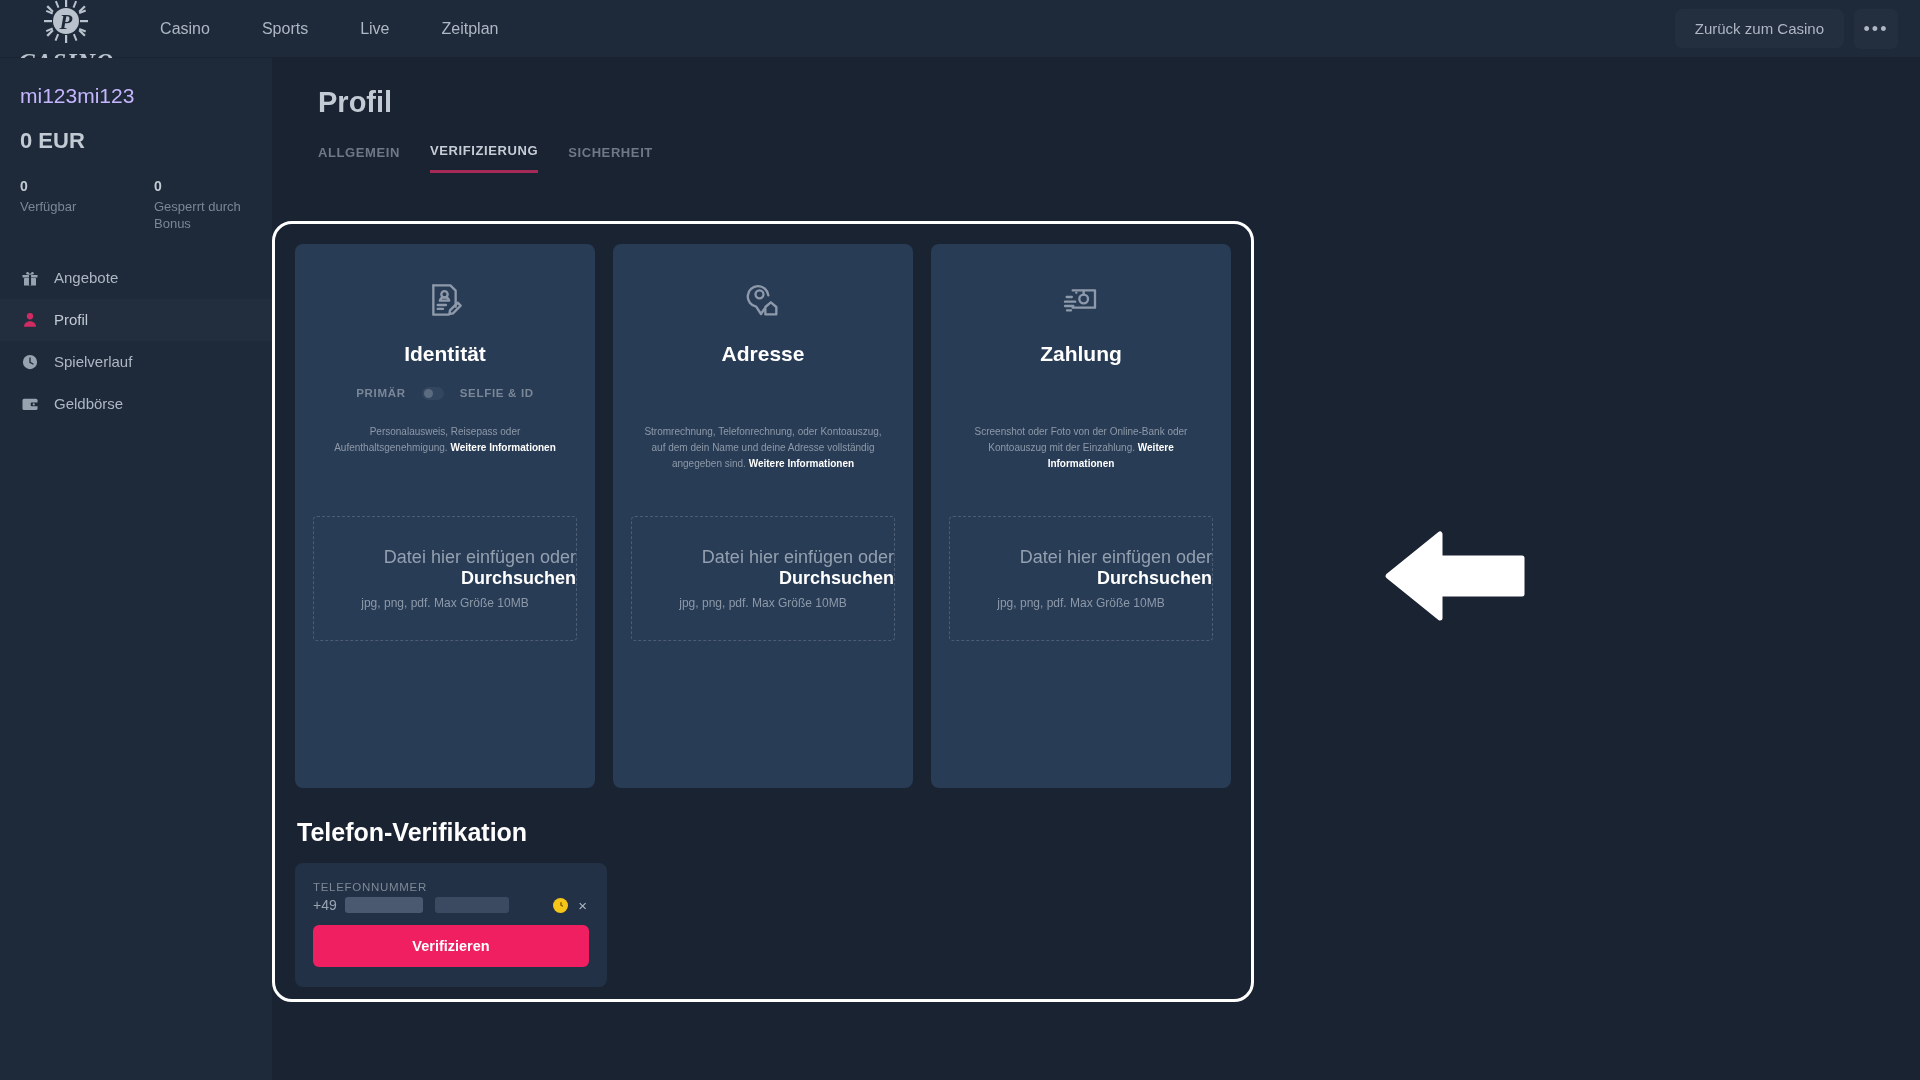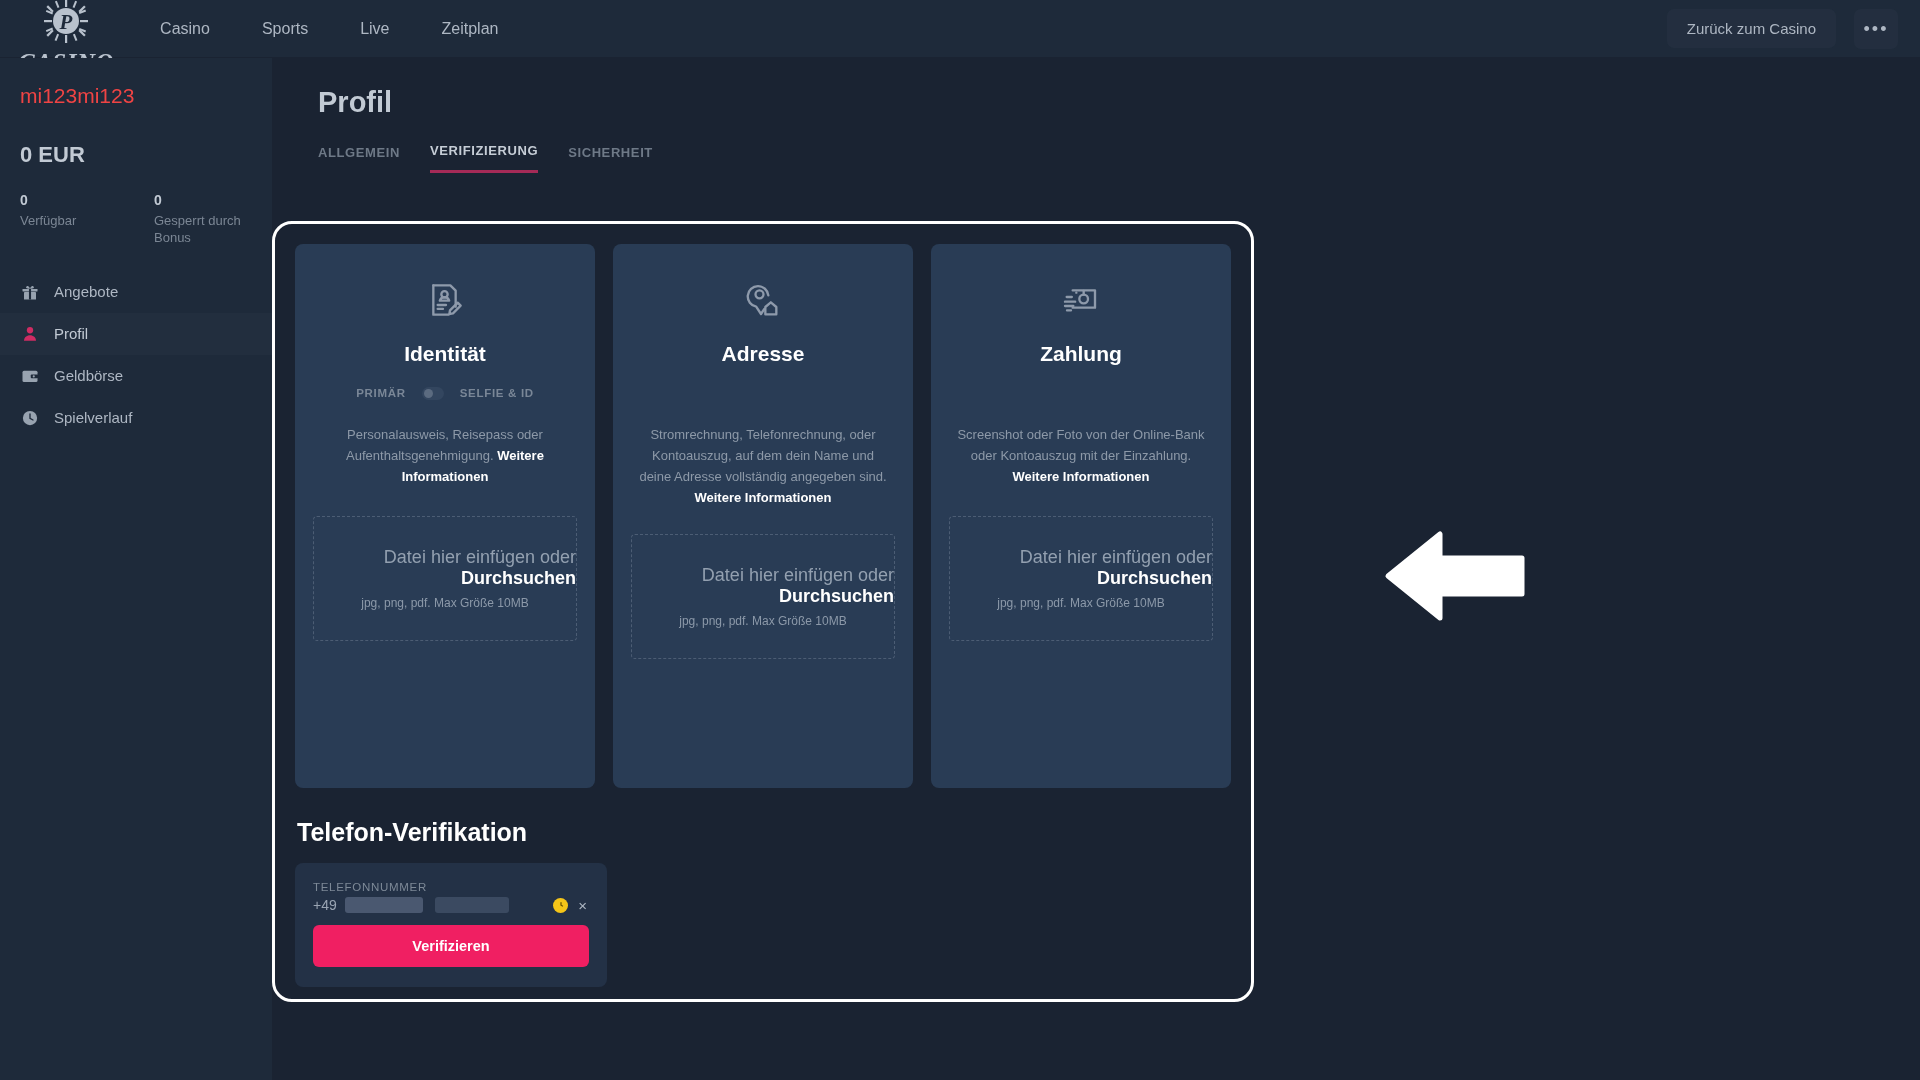--- a/index.html
+++ b/index.html
@@ -32,21 +32,21 @@
   .logo-sun { position: relative; width: 44px; height: 44px; display:inline-block; }
   .logo-tm { font-size: 8px; color:#9aa4b2; vertical-align: super; }
   .topnav { display: flex; align-items: center; height: 100%; }
   .topnav a {
     color: #aeb7c3;
     font-size: 16px;
     text-decoration: none;
     padding: 0 26px;
     line-height: 58px;
   }
-  .topbar-right { margin-left: auto; display:flex; align-items:flex-start; gap: 18px; }
+  .topbar-right { margin-left: auto; display:flex; align-items:flex-start; gap: 10px; }
   .btn-ghost {
     background: #26324399;
     color: #aeb7c3;
     border: none;
     border-radius: 7px;
     font-size: 15px;
     padding: 11px 20px;
     cursor: pointer;
     font-family: "Liberation Sans", sans-serif;
   }
@@ -54,21 +54,21 @@
     background: #26324399; border: none; border-radius: 7px;
     color: #aeb7c3; width: 44px; height: 40px; font-size: 18px;
     letter-spacing: 2px; cursor: pointer; line-height: 1;
   }
 
   
   .shell { display: flex; height: 1022px; }
 
   
   .sidebar { width: 272px; flex: 0 0 272px; background: #1e2a3a; padding-top: 26px; }
-  .username { color: #ef4444; font-size: 21px; padding: 0 20px; margin-bottom: 34px; }
+  .username { color: #c4b5fd; font-size: 21px; padding: 0 20px; margin-bottom: 20px; }
   .balance { padding: 0 20px; }
   .balance-main { color: #c2cad4; font-size: 22px; font-weight: bold; margin-bottom: 24px; }
   .balance-row { display: flex; gap: 36px; margin-bottom: 24px; }
   .balance-col { width: 110px; }
   .balance-num { color: #c2cad4; font-size: 14px; font-weight: bold; margin-bottom: 5px; }
   .balance-lbl { color: #7b8694; font-size: 13px; line-height: 1.3; }
   .btn-deposit {
     display:block; width: 232px; margin: 6px 20px 30px 20px;
     background: #9a2450; color: #cfd5dd; border: none;
     border-radius: 6px; padding: 14px 0; font-size: 15px;
@@ -106,21 +106,21 @@
     flex: 1; background: #293c55; border-radius: 8px;
     padding: 28px 18px 18px 18px; text-align: center; height: 544px;
     position: relative;
   }
   .card-icon { height: 56px; display:flex; align-items:center; justify-content:center; color:#8e9aab; margin-bottom: 14px; }
   .card-title { color:#ffffff; font-size: 21px; font-weight: bold; margin-bottom: 18px; }
   .toggle-row { display:flex; align-items:center; justify-content:center; gap: 16px; margin-bottom: 22px; height: 18px; }
   .toggle-lbl { color:#7a8797; font-size: 11.5px; font-weight: bold; letter-spacing: 0.7px; }
   .toggle-sw { width: 22px; height: 13px; border-radius: 7px; background:#33465f; position:relative; cursor:pointer; }
   .toggle-sw::after { content:""; position:absolute; left:2px; top:2px; width:9px; height:9px; border-radius:50%; background:#5b6b80; }
-  .card-desc { color:#8d99a8; font-size: 13px; line-height: 1.62; padding: 0 6px; min-height: 66px; }
+  .card-desc { color:#8d99a8; font-size: 10px; line-height: 1.62; padding: 0 6px; min-height: 66px; }
   .card-desc b { color:#ffffff; font-weight: bold; }
   .dropzone {
     margin-top: 26px; border: 1px dashed #4c5d74; border-radius: 4px;
     height: 125px; display:flex; flex-direction:column; align-items:center; justify-content:center;
     cursor:pointer;
   }
   .dz-main { color:#93a0b0; font-size: 18px; text-align: right; }
   .dz-main b { color:#ffffff; font-weight:bold; }
   .dz-sub { color:#8c99a9; font-size: 12px; margin-top: 7px; }
 
@@ -229,35 +229,35 @@
           <svg width="18" height="18" viewBox="0 0 24 24" fill="currentColor">
             <circle cx="12" cy="7" r="4.2"></circle>
             <path d="M4 21c0-4.5 3.6-7.5 8-7.5s8 3 8 7.5z"></path>
           </svg>
         </span>
         <span>Profil</span>
       </li>
       <li class="navitem">
         <span class="ic">
           <svg width="18" height="18" viewBox="0 0 24 24" fill="currentColor">
+            <circle cx="12" cy="12" r="9.5"></circle>
+            <path d="M12 6.5v6l4 2.2" stroke="#1e2a3a" stroke-width="1.8" fill="none" stroke-linecap="round"></path>
+          </svg>
+        </span>
+        <span>Spielverlauf</span>
+      </li>
+      <li class="navitem">
+        <span class="ic">
+          <svg width="18" height="18" viewBox="0 0 24 24" fill="currentColor">
             <rect x="2" y="5" width="20" height="15" rx="2"></rect>
             <rect x="13" y="10" width="10" height="5" rx="1.2" fill="#1e2a3a"></rect>
             <circle cx="17" cy="12.5" r="1.4"></circle>
           </svg>
         </span>
         <span>Geldbörse</span>
-      </li>
-      <li class="navitem">
-        <span class="ic">
-          <svg width="18" height="18" viewBox="0 0 24 24" fill="currentColor">
-            <circle cx="12" cy="12" r="9.5"></circle>
-            <path d="M12 6.5v6l4 2.2" stroke="#1e2a3a" stroke-width="1.8" fill="none" stroke-linecap="round"></path>
-          </svg>
-        </span>
-        <span>Spielverlauf</span>
       </li>
     </ul>
   </aside>
 
   <main class="main">
     <h1 class="page-title">Profil</h1>
 
     <div class="tabs">
       <button class="tab">ALLGEMEIN</button>
       <button class="tab active">VERIFIZIERUNG</button>

